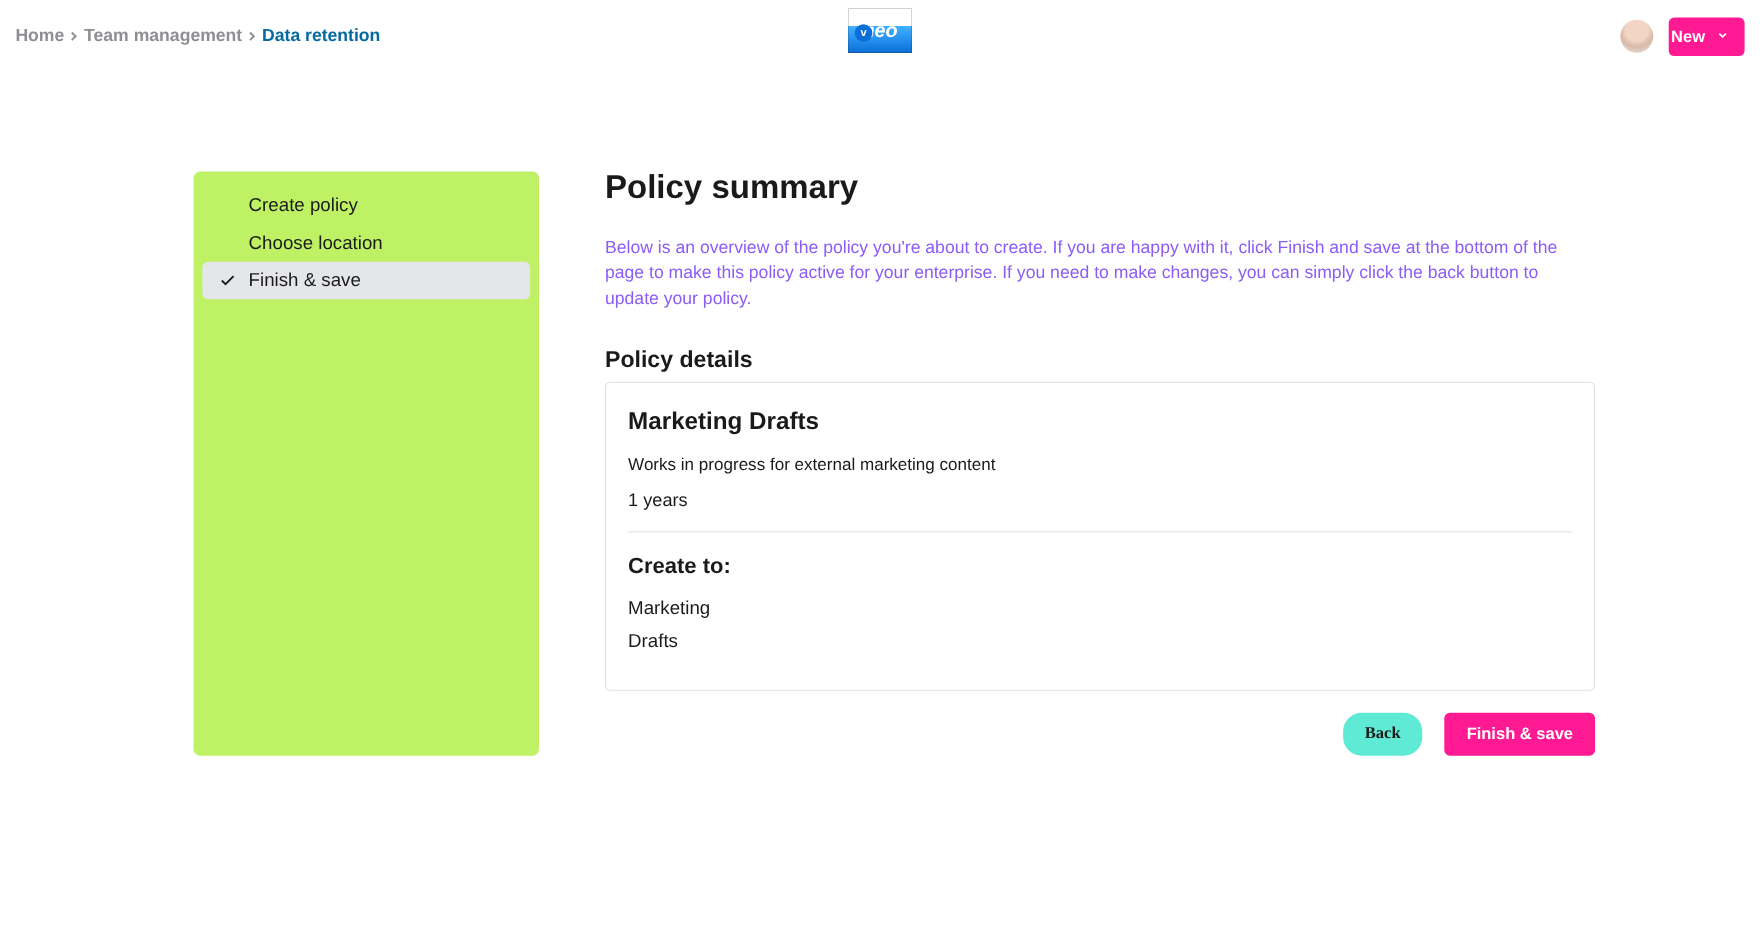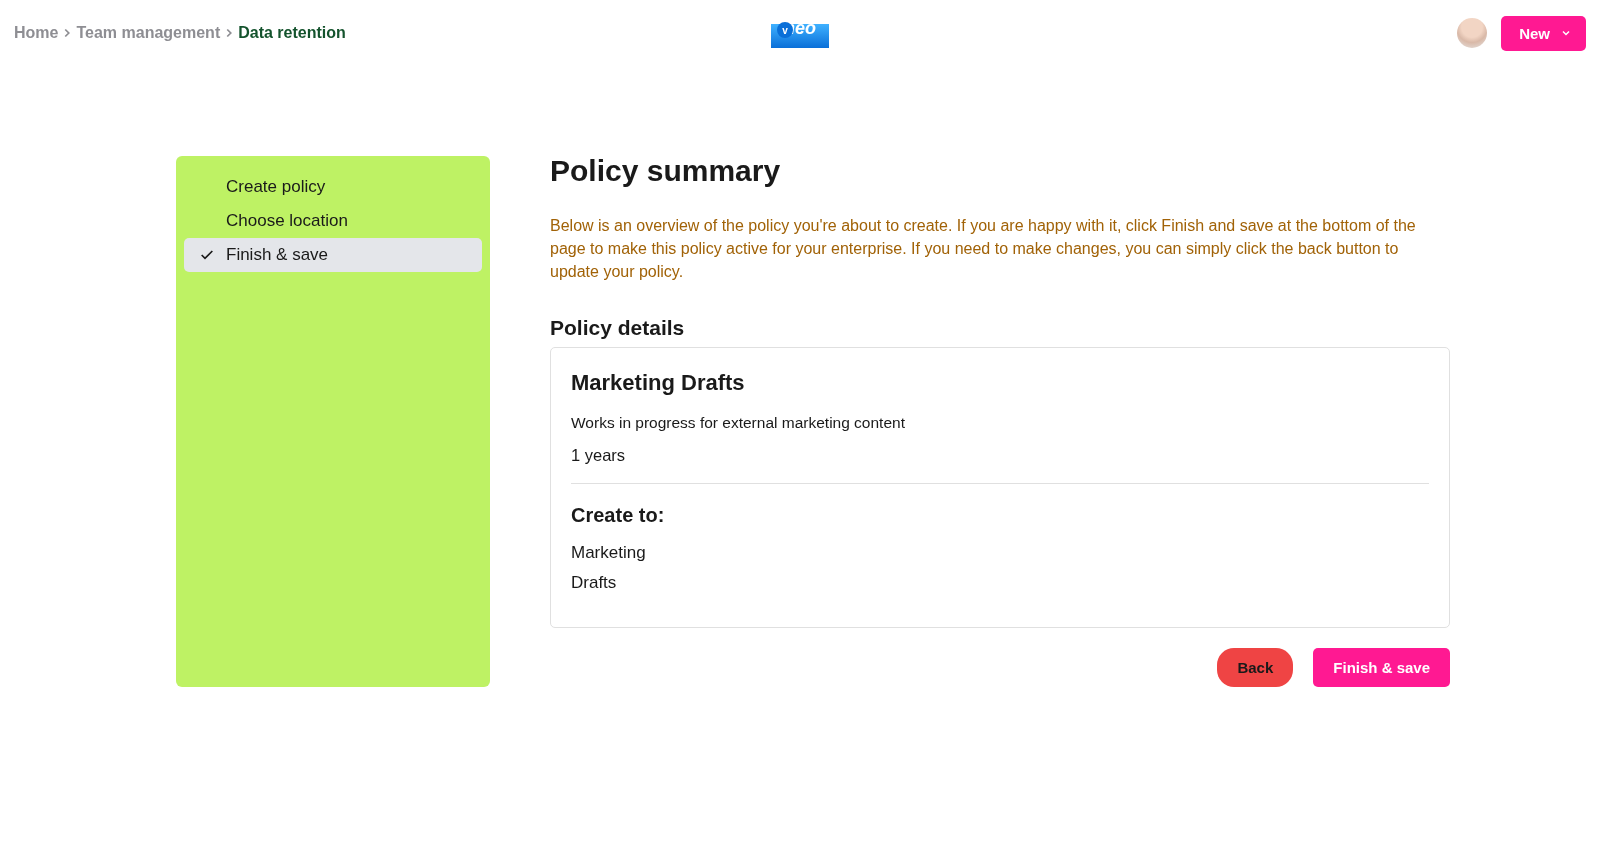--- a/index.html
+++ b/index.html
@@ -22,21 +22,21 @@
     position: relative;
   }
   .breadcrumb {
     display: flex;
     align-items: center;
     gap: 2px;
     font-size: 16px;
     font-weight: 700;
   }
   .breadcrumb .crumb-link { color: #8e8e93; cursor: pointer; }
-  .breadcrumb .crumb-current { color: #14532d; text-align: right; }
+  .breadcrumb .crumb-current { color: #0369a1; text-align: right; }
   .breadcrumb .chev {
     color: #8e8e93;
     display: inline-flex;
     align-items: center;
   }
   .breadcrumb .chev svg { width: 14px; height: 14px; }
 
   .logo {
     position: absolute;
     left: 50%;
@@ -80,21 +80,21 @@
   .avatar {
     width: 30px; height: 30px; border-radius: 50%;
     background: radial-gradient(circle at 50% 30%, #f2d5c4 0%, #f2d5c4 40%, #d9b9a8 60%, #e7e7e7 100%);
     cursor:pointer;
   }
   .btn-new {
     background: #ff1992;
     color: #fff;
     border: none;
     border-radius: 5px;
-    padding: 9px 14px 9px 18px;
+    padding: 9px 14px 9px 2px;
     font-size: 15px;
     font-weight: 700;
     display: inline-flex;
     align-items: center;
     gap: 10px;
     cursor: pointer;
   }
   .btn-new .chev-down svg{ width:12px;height:12px; }
 
   
@@ -137,21 +137,21 @@
   }
   .h1 {
     font-size: 30px;
     font-weight: 800;
     margin-bottom: 26px;
     margin-top: -2px;
   }
   .intro {
     font-size: 16px;
     line-height: 1.45;
-    color: #a16207;
+    color: #8b5cf6;
     margin-bottom: 32px;
     max-width: 920px;
   }
   .h2 {
     font-size: 21px;
     font-weight: 800;
     margin-bottom: 7px;
   }
 
   .card {
@@ -183,28 +183,29 @@
   .applied-item { font-size: 17px; margin-bottom: 10px; }
 
   .actions {
     display:flex;
     justify-content:flex-end;
     gap: 20px;
     margin-top: 20px;
     max-width: 940px;
   }
   .btn-back{
-    background:#ef4444;
+    background:#5eead4;
     border:none;
     border-radius:17px;
     padding: 11px 20px;
     font-size:15px;
     font-weight:700;
     cursor:pointer;
     color:#1a1a1a;
+    font-family:Liberation Serif, serif;
   }
   .btn-finish{
     background:#ff1992;
     color:#fff;
     border:none;
     border-radius:5px;
     padding: 11px 20px;
     font-size:15px;
     font-weight:700;
     cursor:pointer;

